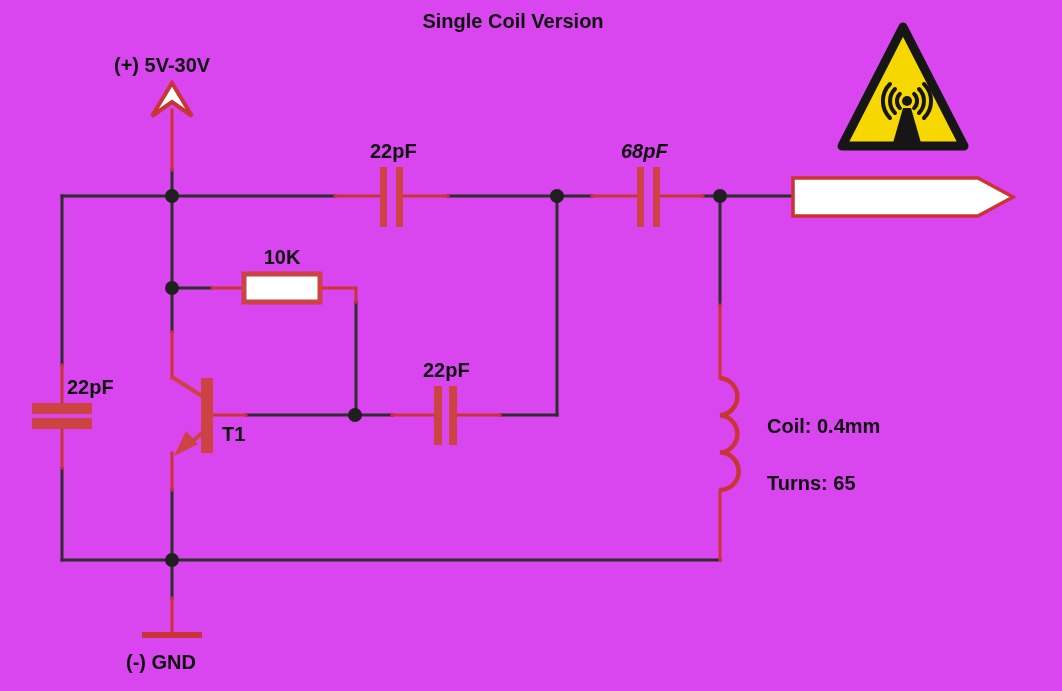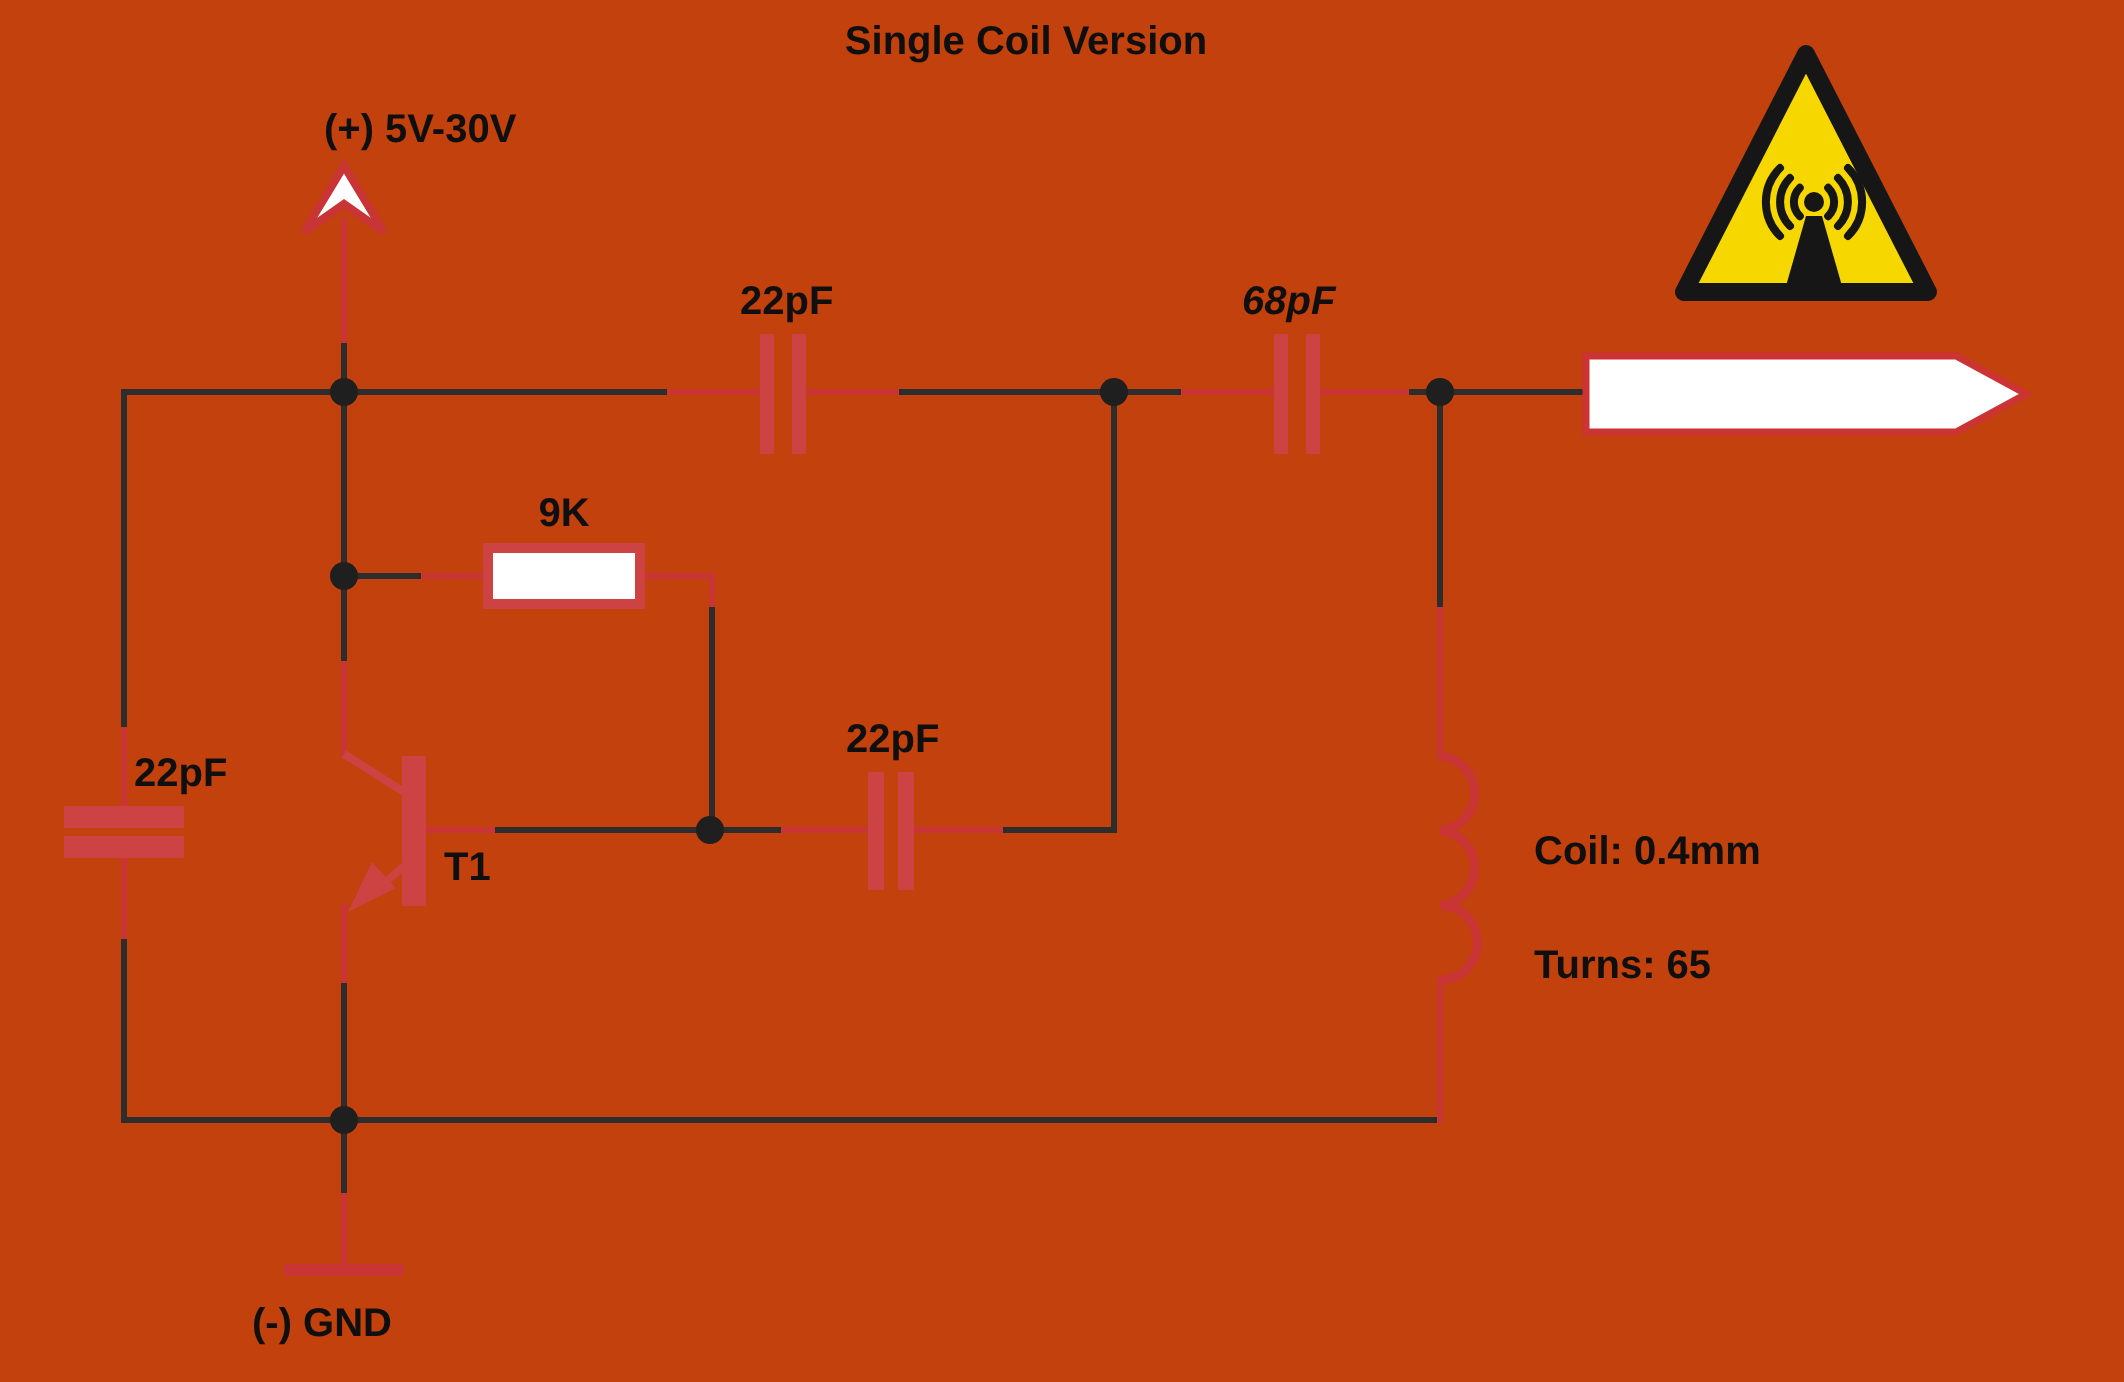--- a/index.html
+++ b/index.html
@@ -1,20 +1,20 @@
 <!DOCTYPE html>
 <html><head>
 <meta charset="utf-8">
 <style>
   html, body { margin: 0; padding: 0; background: #ffffff; }
   .canvas {
     position: relative;
     width: 1062px;
     height: 691px;
-    background: #c2410c;
+    background: #d946ef;
     overflow: hidden;
     font-family: "Liberation Sans", sans-serif;
   }
   .canvas svg { position: absolute; left: 0; top: 0; }
   .label {
     position: absolute;
     font-weight: bold;
     font-size: 20px;
     color: #0f0f0f;
     white-space: nowrap;
@@ -134,28 +134,28 @@
         <path d="M890,118 A24,24 0 0 1 890,84"></path>
         <path d="M914.1,93.9 A10,10 0 0 1 914.1,108.1"></path>
         <path d="M919,89 A17,17 0 0 1 919,113"></path>
         <path d="M924,84 A24,24 0 0 1 924,118"></path>
       </g>
     </g>
   </svg>
 
   <div class="label centered" style="left:408px; top:10px; width:210px;">Single Coil Version</div>
 
-  <div class="label" style="left:114px; top:54px;margin-left:48px;">(+) 5V-30V</div>
+  <div class="label" style="left:114px; top:54px;">(+) 5V-30V</div>
 
   <div class="label" style="left:370px; top:140px;">22pF</div>
 
   <div class="label" style="left:621px; top:140px;font-style:italic;">68pF</div>
 
 
-  <div class="label centered" style="left:244px; top:246px; width:76px;">9K</div>
+  <div class="label centered" style="left:244px; top:246px; width:76px;">10K</div>
 
   <div class="label" style="left:423px; top:359px;">22pF</div>
 
   <div class="label" style="left:67px; top:376px;">22pF</div>
 
   <div class="label" style="left:222px; top:423px;">T1</div>
 
 
   <div class="label" style="left:767px; top:415px;">Coil: 0.4mm</div>
 

